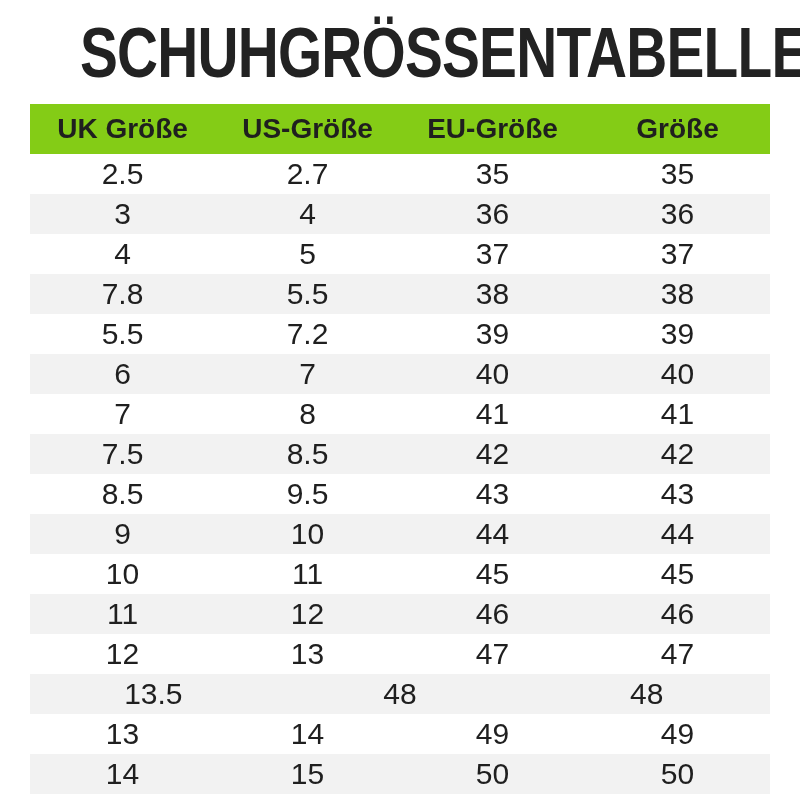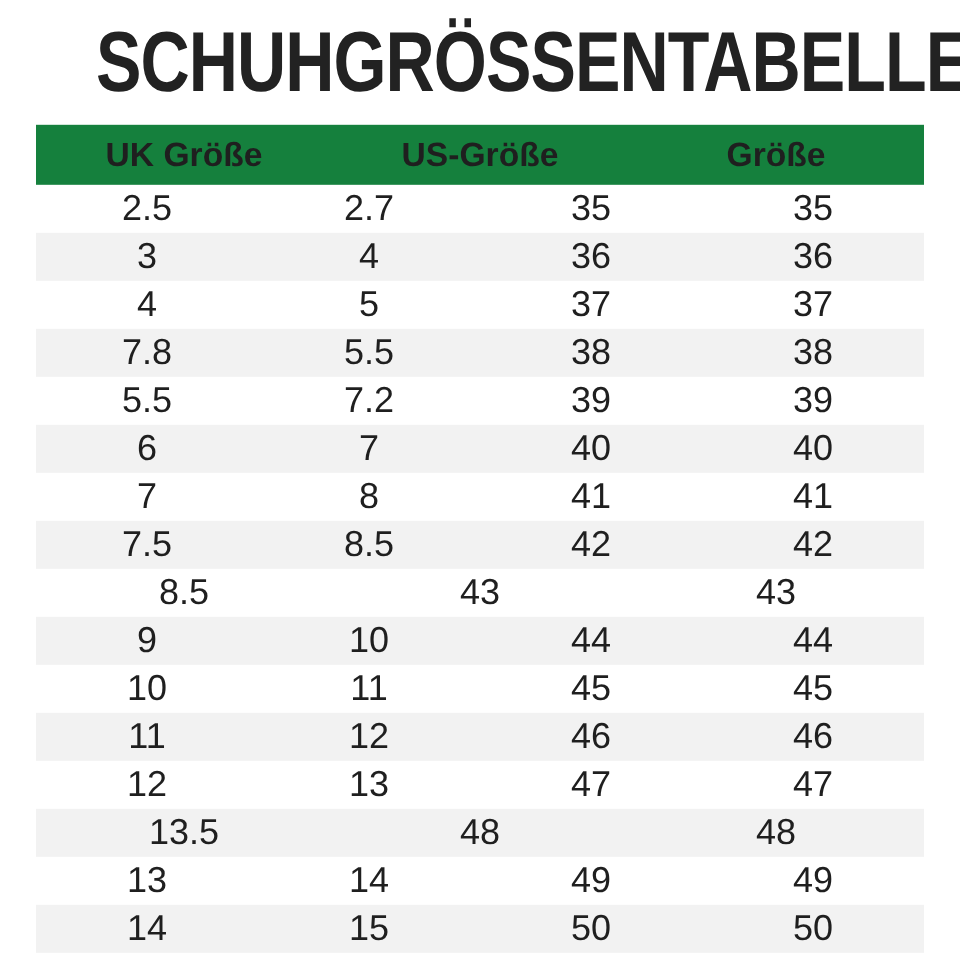--- a/index.html
+++ b/index.html
@@ -35,21 +35,21 @@
     width: 740px;
     margin: 14px auto 0 auto;
   }
   .row {
     display: flex;
     height: 40px;
     align-items: center;
   }
   .row.header {
     height: 50px;
-    background: #15803d;
+    background: #84cc16;
     font-weight: bold;
     font-size: 28px;
   }
   .row.stripe {
     background: #f2f2f2;
   }
   .cell {
     flex: 1 1 25%;
     text-align: center;
     font-size: 30px;
@@ -62,20 +62,21 @@
 </head>
 <body>
 
 <div class="page">
   <h1 class="title">SCHUHGRÖSSENTABELLE</h1>
 
   <div class="size-table">
     <div class="row header">
       <div class="cell">UK Größe</div>
       <div class="cell">US-Größe</div>
+      <div class="cell">EU-Größe</div>
       <div class="cell">Größe</div>
     </div>
     <div id="table-body">
         <div class="row">
           <div class="cell">2.5</div>
           <div class="cell">2.7</div>
           <div class="cell">35</div>
           <div class="cell">35</div>
         </div>
         <div class="row stripe">
@@ -115,20 +116,21 @@
           <div class="cell">41</div>
         </div>
         <div class="row stripe">
           <div class="cell">7.5</div>
           <div class="cell">8.5</div>
           <div class="cell">42</div>
           <div class="cell">42</div>
         </div>
         <div class="row">
           <div class="cell">8.5</div>
+          <div class="cell">9.5</div>
           <div class="cell">43</div>
           <div class="cell">43</div>
         </div>
         <div class="row stripe">
           <div class="cell">9</div>
           <div class="cell">10</div>
           <div class="cell">44</div>
           <div class="cell">44</div>
         </div>
         <div class="row">

